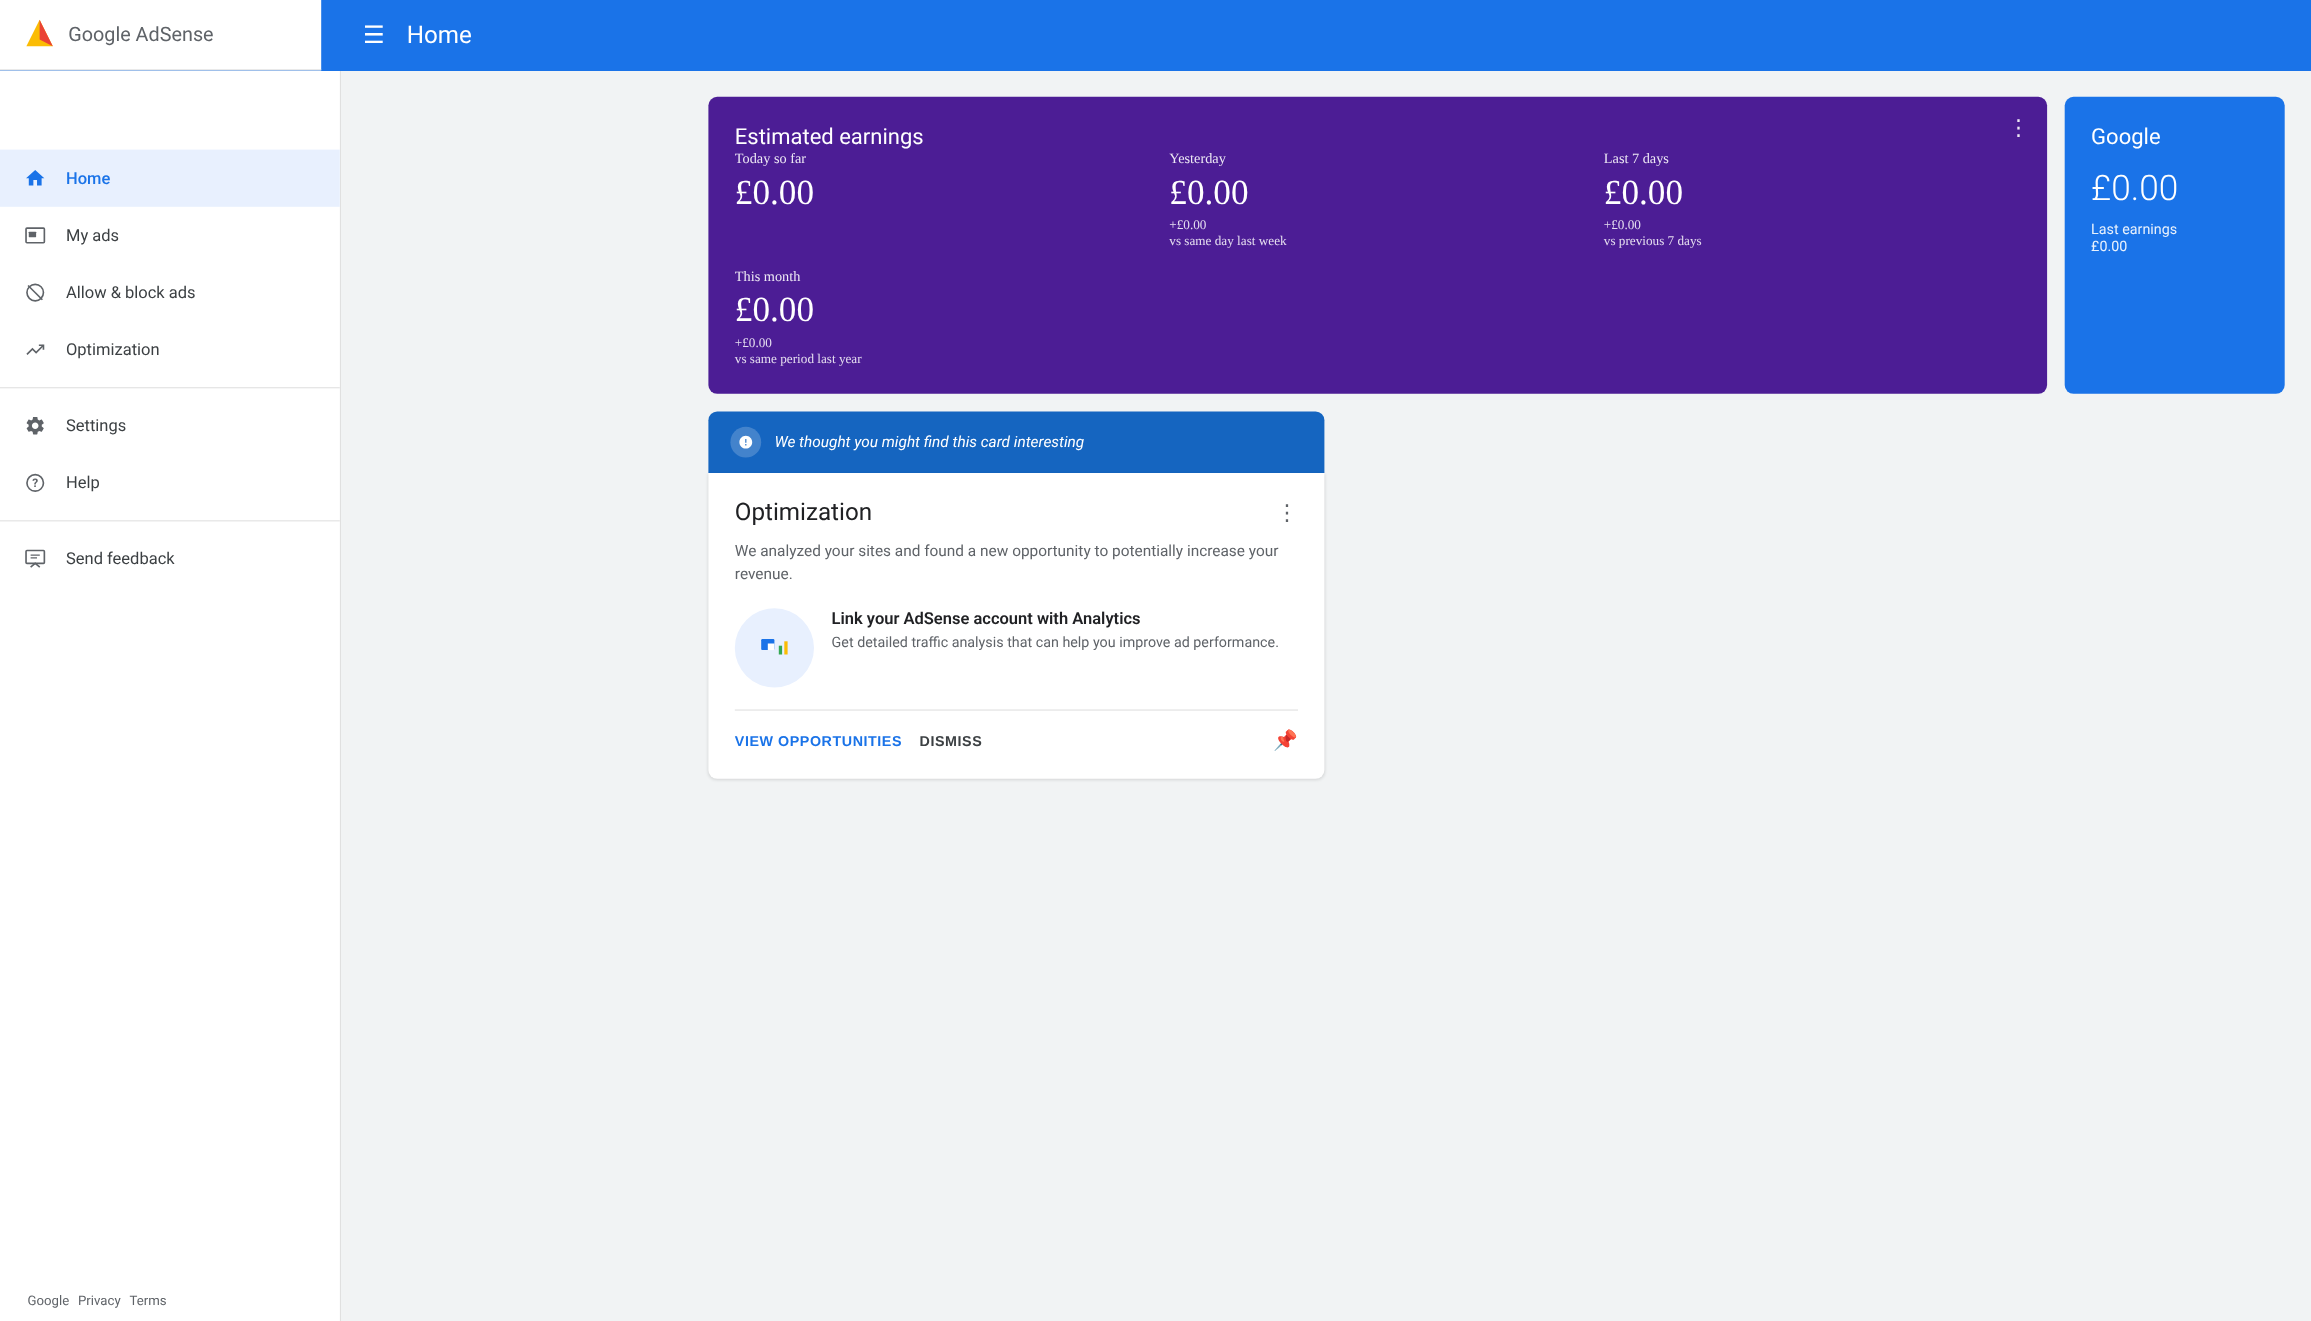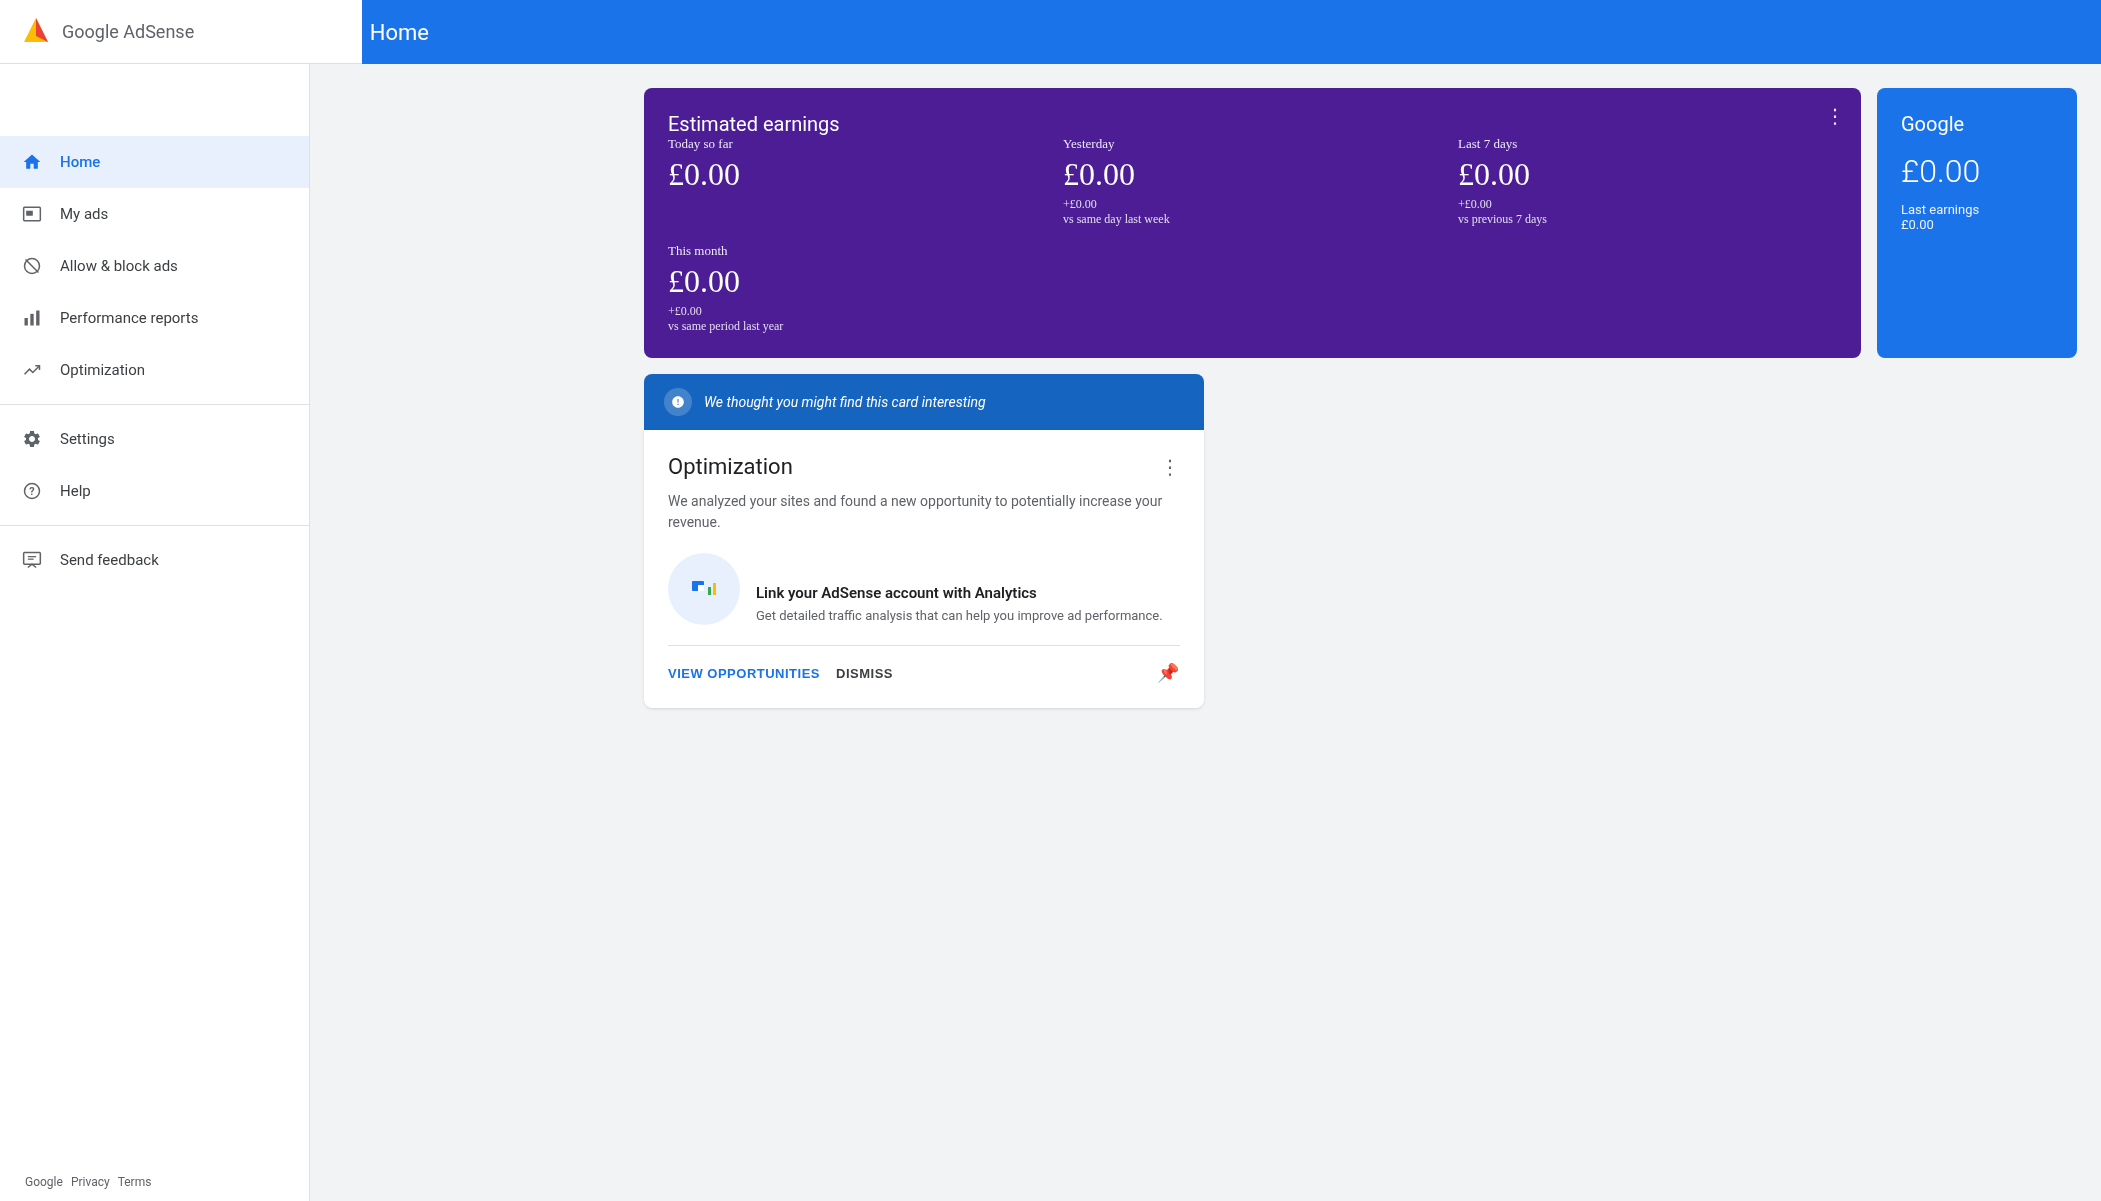--- a/index.html
+++ b/index.html
@@ -35,21 +35,21 @@
       border-right: 1px solid #e0e0e0;
       overflow-y: auto;
     }
 
     .sidebar-logo {
       display: flex;
       align-items: center;
       padding: 16px 20px;
       position: fixed;
       top: 0; left: 0;
-      width: 362px;
+      width: 292px;
       background: #fff;
       z-index: 101;
       height: 64px;
       border-bottom: 1px solid #e0e0e0;
     }
     .logo-icon {
       width: 32px;
       height: 32px;
       margin-right: 10px;
     }
@@ -232,21 +232,21 @@
       cursor: pointer;
     }
     .opt-description {
       font-size: 14px;
       color: #5f6368;
       margin-bottom: 20px;
       line-height: 1.5;
     }
     .opt-feature {
       display: flex;
-      align-items: flex-end;
+      align-items: flex-start;
       gap: 16px;
       margin-bottom: 20px;
     }
     .opt-feature-icon {
       width: 72px;
       height: 72px;
       border-radius: 50%;
       background: #e8f0fe;
       display: flex;
       align-items: center;
@@ -352,30 +352,20 @@
       <div class="nav-item">
         <span class="nav-icon">
           <svg width="20" height="20" viewBox="0 0 24 24" fill="none">
               <circle cx="12" cy="12" r="9" stroke="#5f6368" stroke-width="1.8"></circle>
               <line x1="4.22" y1="4.22" x2="19.78" y2="19.78" stroke="#5f6368" stroke-width="1.8"></line>
             </svg>
         </span>
         <span class="nav-label">Allow &amp; block ads</span>
       </div>
 
-      <div class="nav-item">
-        <span class="nav-icon">
-          <svg width="20" height="20" viewBox="0 0 24 24" fill="#5f6368">
-              <rect x="3" y="12" width="4" height="9"></rect>
-              <rect x="10" y="7" width="4" height="14"></rect>
-              <rect x="17" y="3" width="4" height="18"></rect>
-            </svg>
-        </span>
-        <span class="nav-label">Performance reports</span>
-      </div>
 
       <div class="nav-item">
         <span class="nav-icon">
           <svg width="20" height="20" viewBox="0 0 24 24" fill="none" stroke="#5f6368" stroke-width="1.8">
               <polyline points="3,17 9,11 13,15 21,7"></polyline>
               <polyline points="16,7 21,7 21,12"></polyline>
             </svg>
         </span>
         <span class="nav-label">Optimization</span>
       </div>

